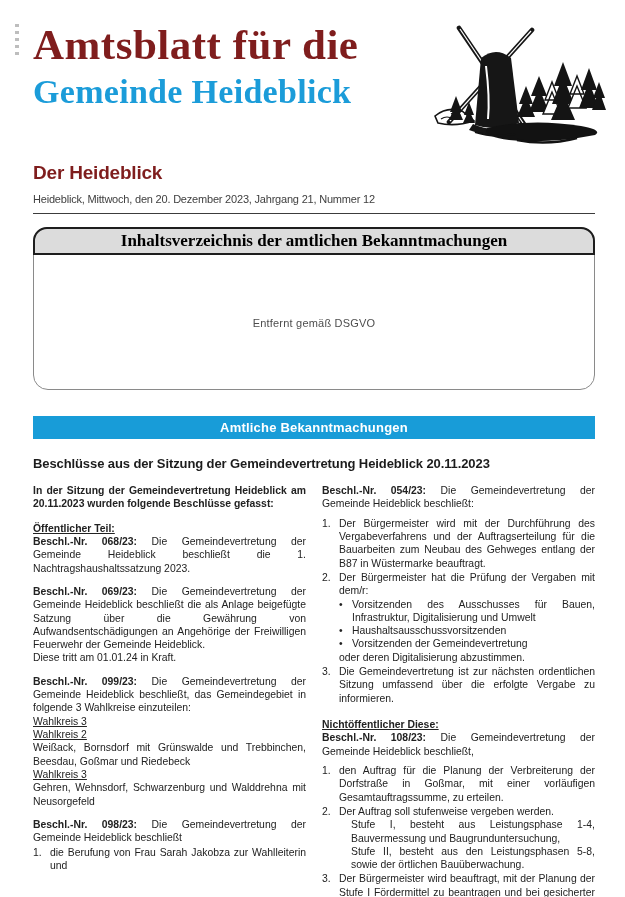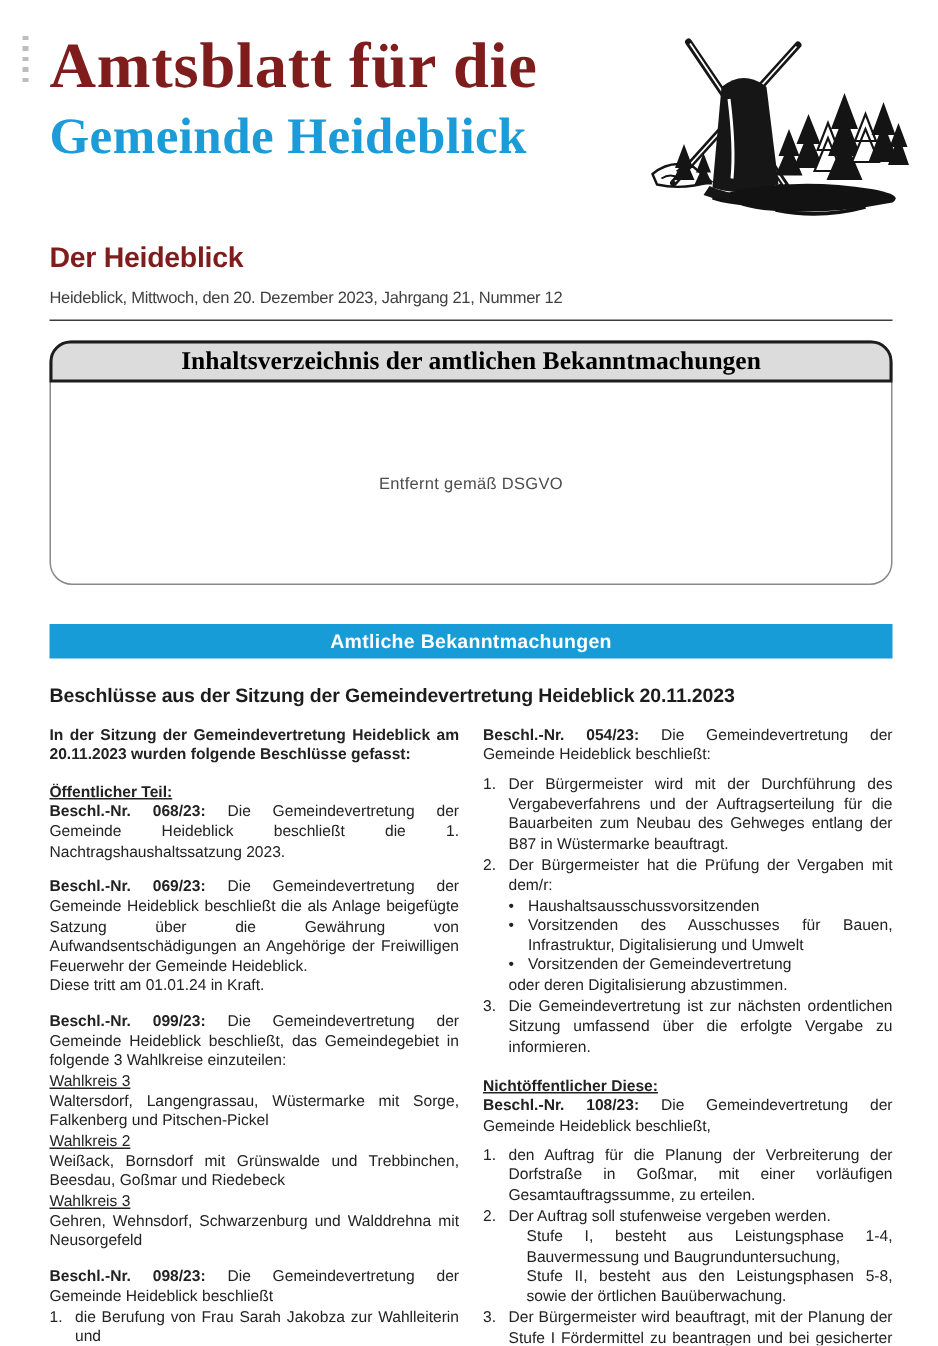--- a/index.html
+++ b/index.html
@@ -168,21 +168,20 @@
         <b class="blabel">Beschl.-Nr. 069/23:</b>
         <span>Die Gemeindevertretung der Gemeinde Heideblick beschließt die als Anlage beigefügte Satzung über die Gewährung von Aufwandsentschädigungen an Angehörige der Freiwilligen Feuerwehr der Gemeinde Heideblick.</span><br>
         <span class="note">Diese tritt am 01.01.24 in Kraft.</span>
       </p>
 
       <div class="para">
         <b class="blabel">Beschl.-Nr. 099/23:</b>
         <span>Die Gemeindevertretung der Gemeinde Heideblick beschließt, das Gemeindegebiet in folgende 3 Wahlkreise einzuteilen:</span>
         <div>
           <span class="district-name">Wahlkreis 3</span><br>
-          <span>Waltersdorf, Langengrassau, Wüstermarke mit Sorge, Falkenberg und Pitschen-Pickel</span>
         </div>
         <div>
           <span class="district-name">Wahlkreis 2</span><br>
           <span>Weißack, Bornsdorf mit Grünswalde und Trebbinchen, Beesdau, Goßmar und Riedebeck</span>
         </div>
         <div>
           <span class="district-name">Wahlkreis 3</span><br>
           <span>Gehren, Wehnsdorf, Schwarzenburg und Walddrehna mit Neusorgefeld</span>
         </div>
       </div>
@@ -205,25 +204,25 @@
         <div class="row" style="margin-top:6px;">
           <span class="num">1.</span>
           <span class="txt">Der Bürgermeister wird mit der Durchführung des Vergabeverfahrens und der Auftragserteilung für die Bauarbeiten zum Neubau des Gehweges entlang der B87 in Wüstermarke beauftragt.</span>
         </div>
         <div class="row">
           <span class="num">2.</span>
           <span class="txt">Der Bürgermeister hat die Prüfung der Vergaben mit dem/r:</span>
         </div>
         <div class="brow">
           <span class="bul"></span>
-          <span class="txt">Haushaltsausschussvorsitzenden</span>
+          <span class="txt">Vorsitzenden des Ausschusses für Bauen, Infrastruktur, Digitalisierung und Umwelt</span>
         </div>
         <div class="brow">
           <span class="bul"></span>
-          <span class="txt">Vorsitzenden des Ausschusses für Bauen, Infrastruktur, Digitalisierung und Umwelt</span>
+          <span class="txt">Haushaltsausschussvorsitzenden</span>
         </div>
         <div class="brow">
           <span class="bul"></span>
           <span class="txt">Vorsitzenden der Gemeindevertretung</span>
         </div>
         <div class="tail">oder deren Digitalisierung abzustimmen.</div>
         <div class="row">
           <span class="num">3.</span>
           <span class="txt">Die Gemeindevertretung ist zur nächsten ordentlichen Sitzung umfassend über die erfolgte Vergabe zu informieren.</span>
         </div>

